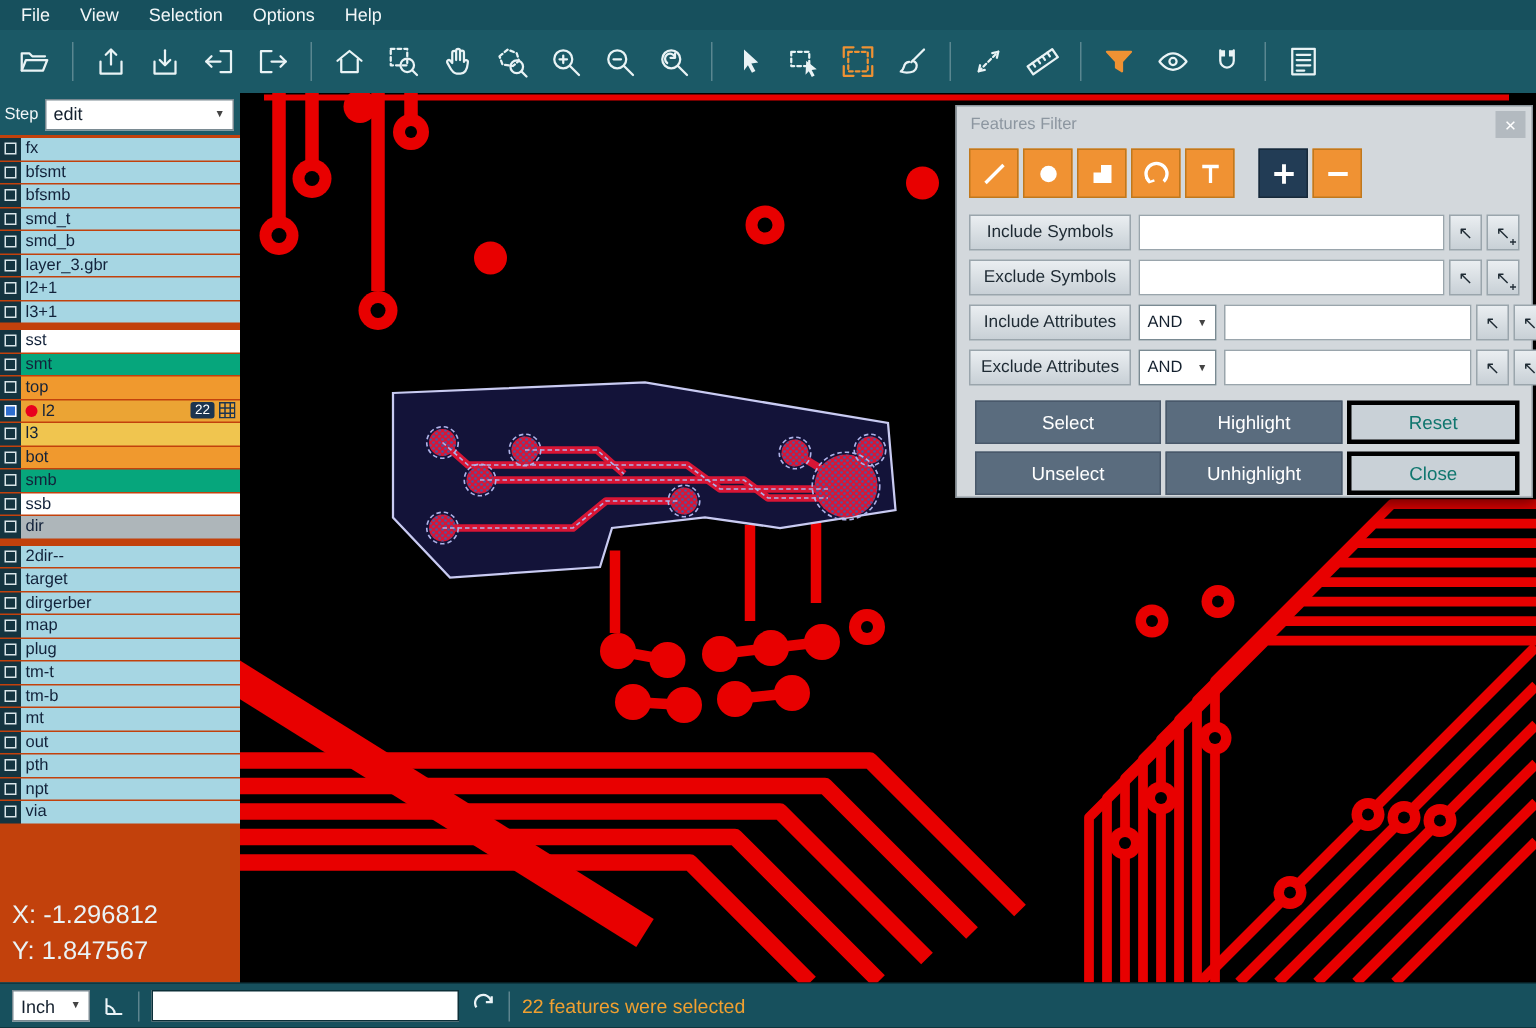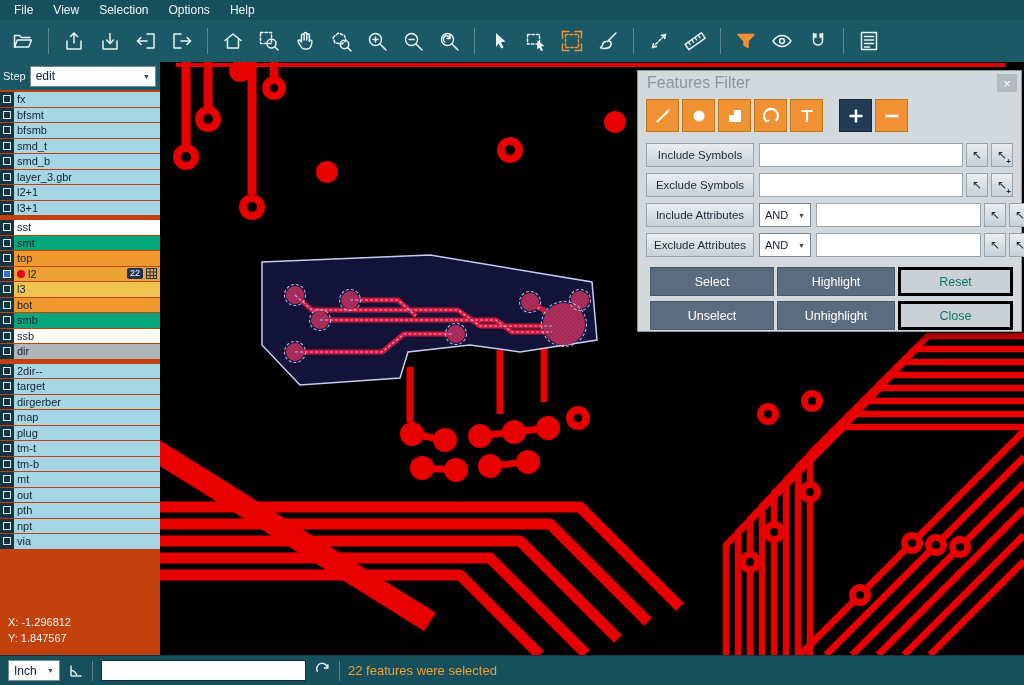--- a/index.html
+++ b/index.html
@@ -32,30 +32,30 @@
   .layer-row.gap { margin-top:5px; }
   .lr-check { width:14px; background:#143440; display:flex; align-items:center; justify-content:center; }
   .checkbox { width:8px; height:8px; border:1px solid #D9E5E9; }
   .checkbox.checked { background:#2F6FD0; border-color:#FFFFFF; }
   .lr-cell { flex:1; display:flex; align-items:center; padding:0 3px; font-size:11px; color:#12223A; gap:3px; overflow:hidden; white-space:nowrap; }
   .active-dot { width:8px; height:8px; border-radius:50%; background:#E8001E; flex:0 0 auto; }
   .lr-badge { margin-left:auto; background:#1C3550; color:#fff; font-size:9px; line-height:11px; padding:0 3px; border-radius:2px; }
   .lr-grid { flex:0 0 auto; display:flex; }
   .c-cyan{background:#A6D6E3}.c-white{background:#FFFFFF}.c-green{background:#06A67C}
   .c-orange{background:#F0992E}.c-gold{background:#EBA434}.c-yellow{background:#F0C54F}.c-gray{background:#AEB6BA}
-  #coords { margin-top:auto; margin-bottom:8px; padding:0 8px; color:#EAF3F6; font-size:11px; line-height:1.45; }
+  #coords { margin-top:auto; margin-bottom:8px; padding:0 8px; color:#EAF3F6; font-size:17px; line-height:1.45; }
 
   
   #canvas { position:relative; flex:1; background:#000; overflow:hidden; }
   #pcb-svg { position:absolute; left:0; top:0; }
 
   
   #filter-dialog { position:absolute; left:477px; top:8px; width:385px; height:262px;
     background:#D3D8DC; border:1px solid #8D979E; box-shadow:3px 4px 10px rgba(0,0,0,.55); }
-  .fd-title { height:24px; display:flex; align-items:center; padding:0 9px; color:#8C96A0; font-size:16px; }
+  .fd-title { height:24px; display:flex; align-items:center; padding:0 9px; color:#8C96A0; font-size:11px; }
   .fd-close { position:absolute; top:3px; right:4px; width:20px; height:18px; background:#B3BAC0;
     color:#fff; display:flex; align-items:center; justify-content:center; font-size:13px; }
   .fd-tools { position:absolute; top:28px; left:8px; display:flex; gap:3px; }
   .fd-tool { width:33px; height:33px; background:#F09233; border:1px solid #C0781D;
     display:flex; align-items:center; justify-content:center; }
   .fd-tool.dark { background:#223C55; border-color:#16293A; margin-left:13px; }
   #fd-profile { position:absolute; top:30px; right:8px; width:100px; height:30px; font-size:12px; }
   .fd-row { position:absolute; left:8px; right:8px; height:24px; display:flex; align-items:center; }
   .fd-label { width:108px; height:24px; flex:0 0 auto; background:linear-gradient(#EAEEF1,#C8D0D6);
     border:1px solid #9AA5AC; font-size:11.5px; display:flex; align-items:center; justify-content:center; color:#1E2A33; }

